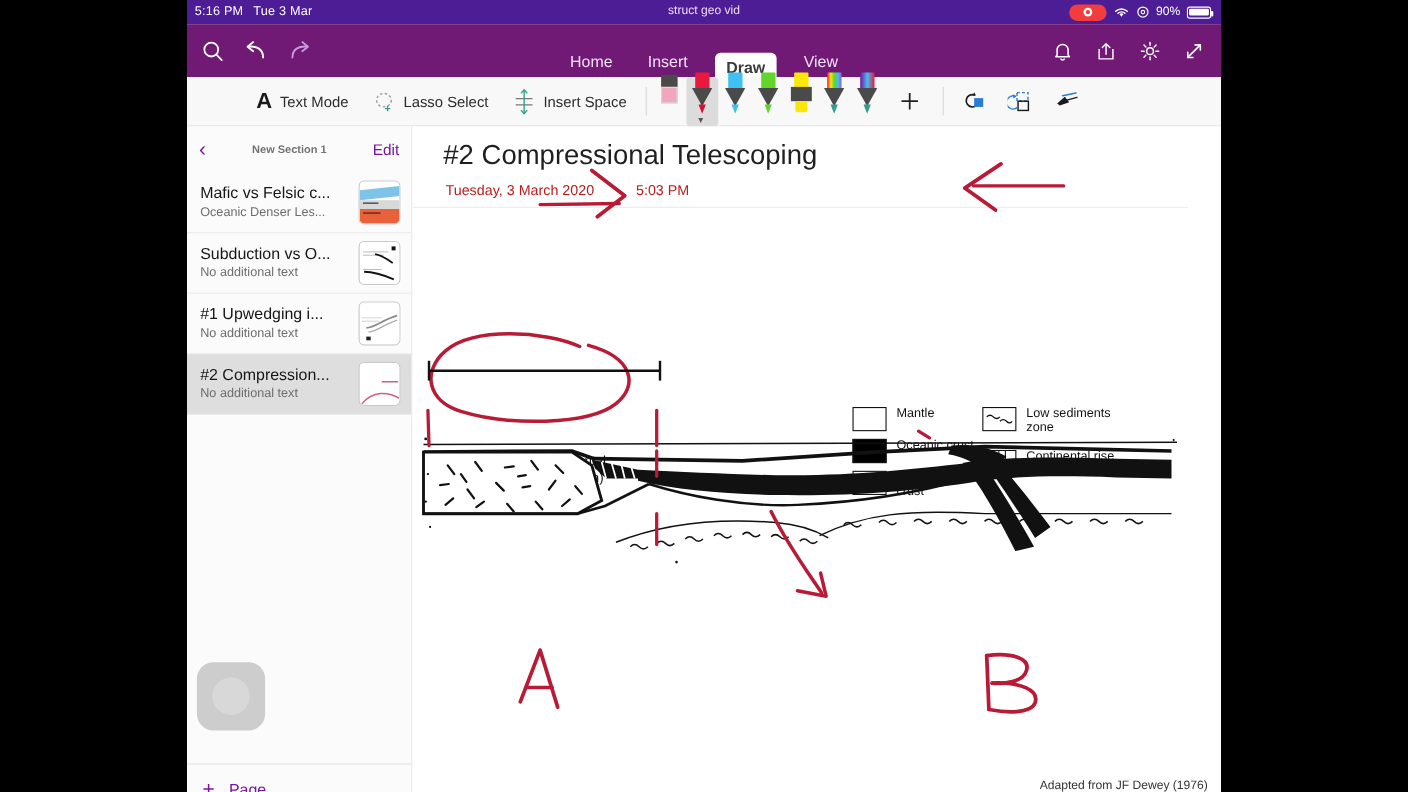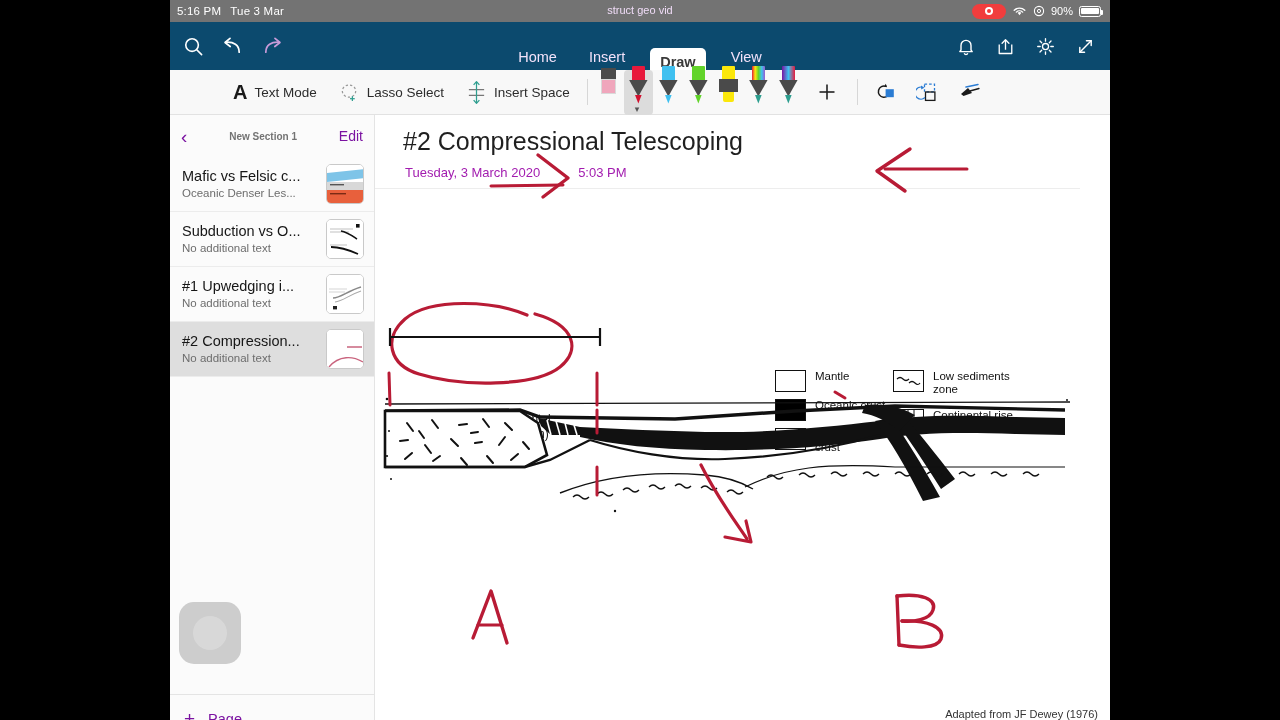--- a/index.html
+++ b/index.html
@@ -3,38 +3,38 @@
 <meta charset="utf-8">
 <style>
   * { margin:0; padding:0; box-sizing:border-box; }
   html,body { width:1280px; height:720px; background:#000; overflow:hidden;
               font-family:"Liberation Sans", sans-serif; }
 
   #app { position:absolute; left:170px; top:0; width:940px; height:720px;
          background:#fff; overflow:hidden; }
 
   
-  .statusbar { height:22px; background:#737373; color:#fff; position:relative;
+  .statusbar { height:22px; background:#4c1d95; color:#fff; position:relative;
                font-size:11.5px; display:flex; align-items:center; }
   .sb-left { display:flex; gap:9px; padding-left:7px; align-items:center; letter-spacing:.2px;}
   .sb-center { position:absolute; left:0; right:0; text-align:center; font-size:11px;
                color:#f0dcf7; pointer-events:none; top:4px;}
   .sb-right { margin-left:auto; display:flex; align-items:center; gap:6px; padding-right:9px; }
   .rec-pill { width:34px; height:15px; border-radius:8px; background:#F13D3D;
               display:flex; align-items:center; justify-content:center; }
   .rec-dot { width:8px; height:8px; border-radius:50%; background:#fff; position:relative;}
   .rec-dot:after{content:"";position:absolute;inset:2px;border-radius:50%;background:#F13D3D;}
   .batt { width:22px; height:11px; border:1.4px solid #fff; border-radius:2.5px;
           position:relative; }
   .batt:after{content:"";position:absolute;right:-3px;top:3px;width:2px;height:5px;
               background:#fff;border-radius:0 1px 1px 0;}
   .batt i{position:absolute;inset:1.3px;background:#fff;border-radius:1px;display:block;}
 
   
-  .ribbon { height:48px; background:#0c4a6e; display:flex; align-items:center;
+  .ribbon { height:48px; background:#701a75; display:flex; align-items:center;
             position:relative; color:#fff; }
   .rb-left { display:flex; gap:17px; padding-left:13px; align-items:center; }
   .rb-tabs { position:absolute; left:0; right:0; display:flex; justify-content:center;
              gap:18px; align-items:flex-end; height:48px; }
   .rb-tab { font-size:14.5px; color:#f3e2fa; padding:3px 7px; line-height:20px; }
   .rb-tab.active { background:#fff; color:#3a3a3a; border-radius:5px 5px 0 0;
                    padding:4px 10px 6px; font-weight:600; position:relative; top:8px; }
   .rb-right { margin-left:auto; display:flex; gap:21px; padding-right:15px; align-items:center; }
 
   
@@ -84,21 +84,21 @@
   .sb-foot .lbl { color:#7B12A1; font-size:14.5px; }
   .assistive { position:absolute; left:9px; bottom:78px; width:62px; height:62px;
                border-radius:15px; background:rgba(140,140,140,.42);
                display:flex; align-items:center; justify-content:center; }
   .assistive .in { width:34px; height:34px; border-radius:50%;
                    background:rgba(225,225,225,.55); }
 
   
   .canvas { flex:1; background:#fff; position:relative; overflow:hidden; }
   .note-title { font-size:25px; color:#1f1f1f; padding:12px 0 5px 28px; font-weight:400; }
-  .note-meta { display:flex; gap:38px; padding:4px 0 0 30px; font-size:13px; color:#a21caf;
+  .note-meta { display:flex; gap:38px; padding:4px 0 0 30px; font-size:13px; color:#b91c1c;
                border-bottom:1px solid #ededed; padding-bottom:8px; width:calc(100% - 30px);}
   .attrib { position:absolute; right:12px; bottom:22px; font-size:11px; color:#333; }
   svg.draw { position:absolute; left:0; top:0; width:100%; height:100%; }
 
   .legend { position:absolute; left:400px; top:255px; display:flex; }
   .lg-col { display:flex; flex-direction:column; gap:7px; }
   .lg-row { display:flex; gap:9px; align-items:flex-start; }
   .lg-box { width:31px; height:22px; border:1.4px solid #111; background:#fff; flex:none;
             position:relative; overflow:hidden; }
   .lg-box.filled { background:#000; }

